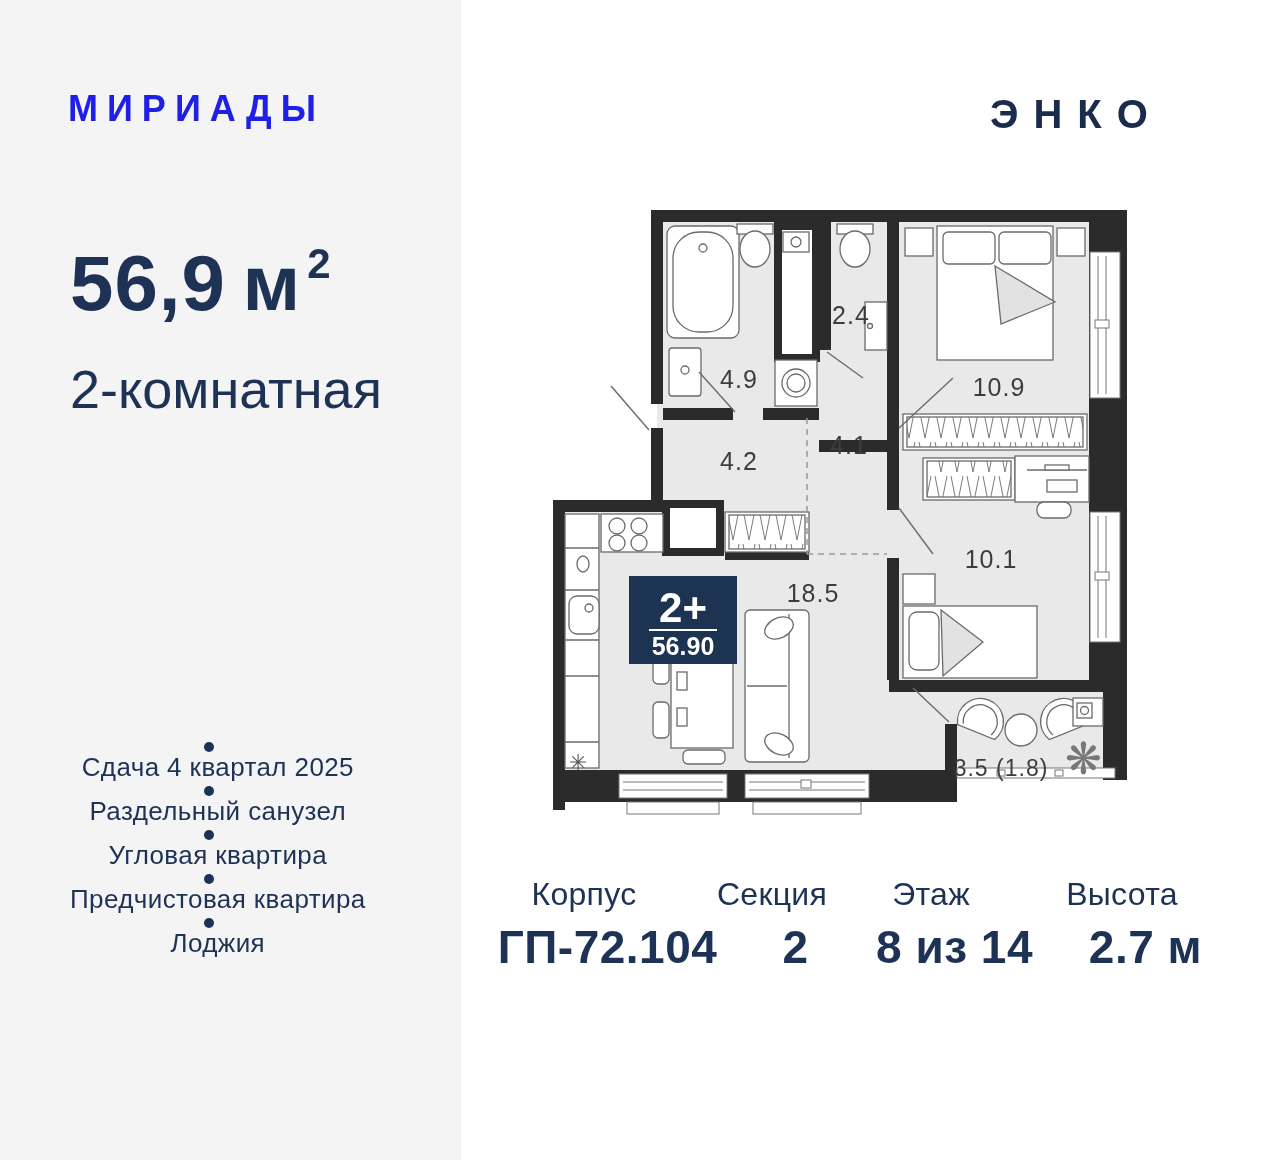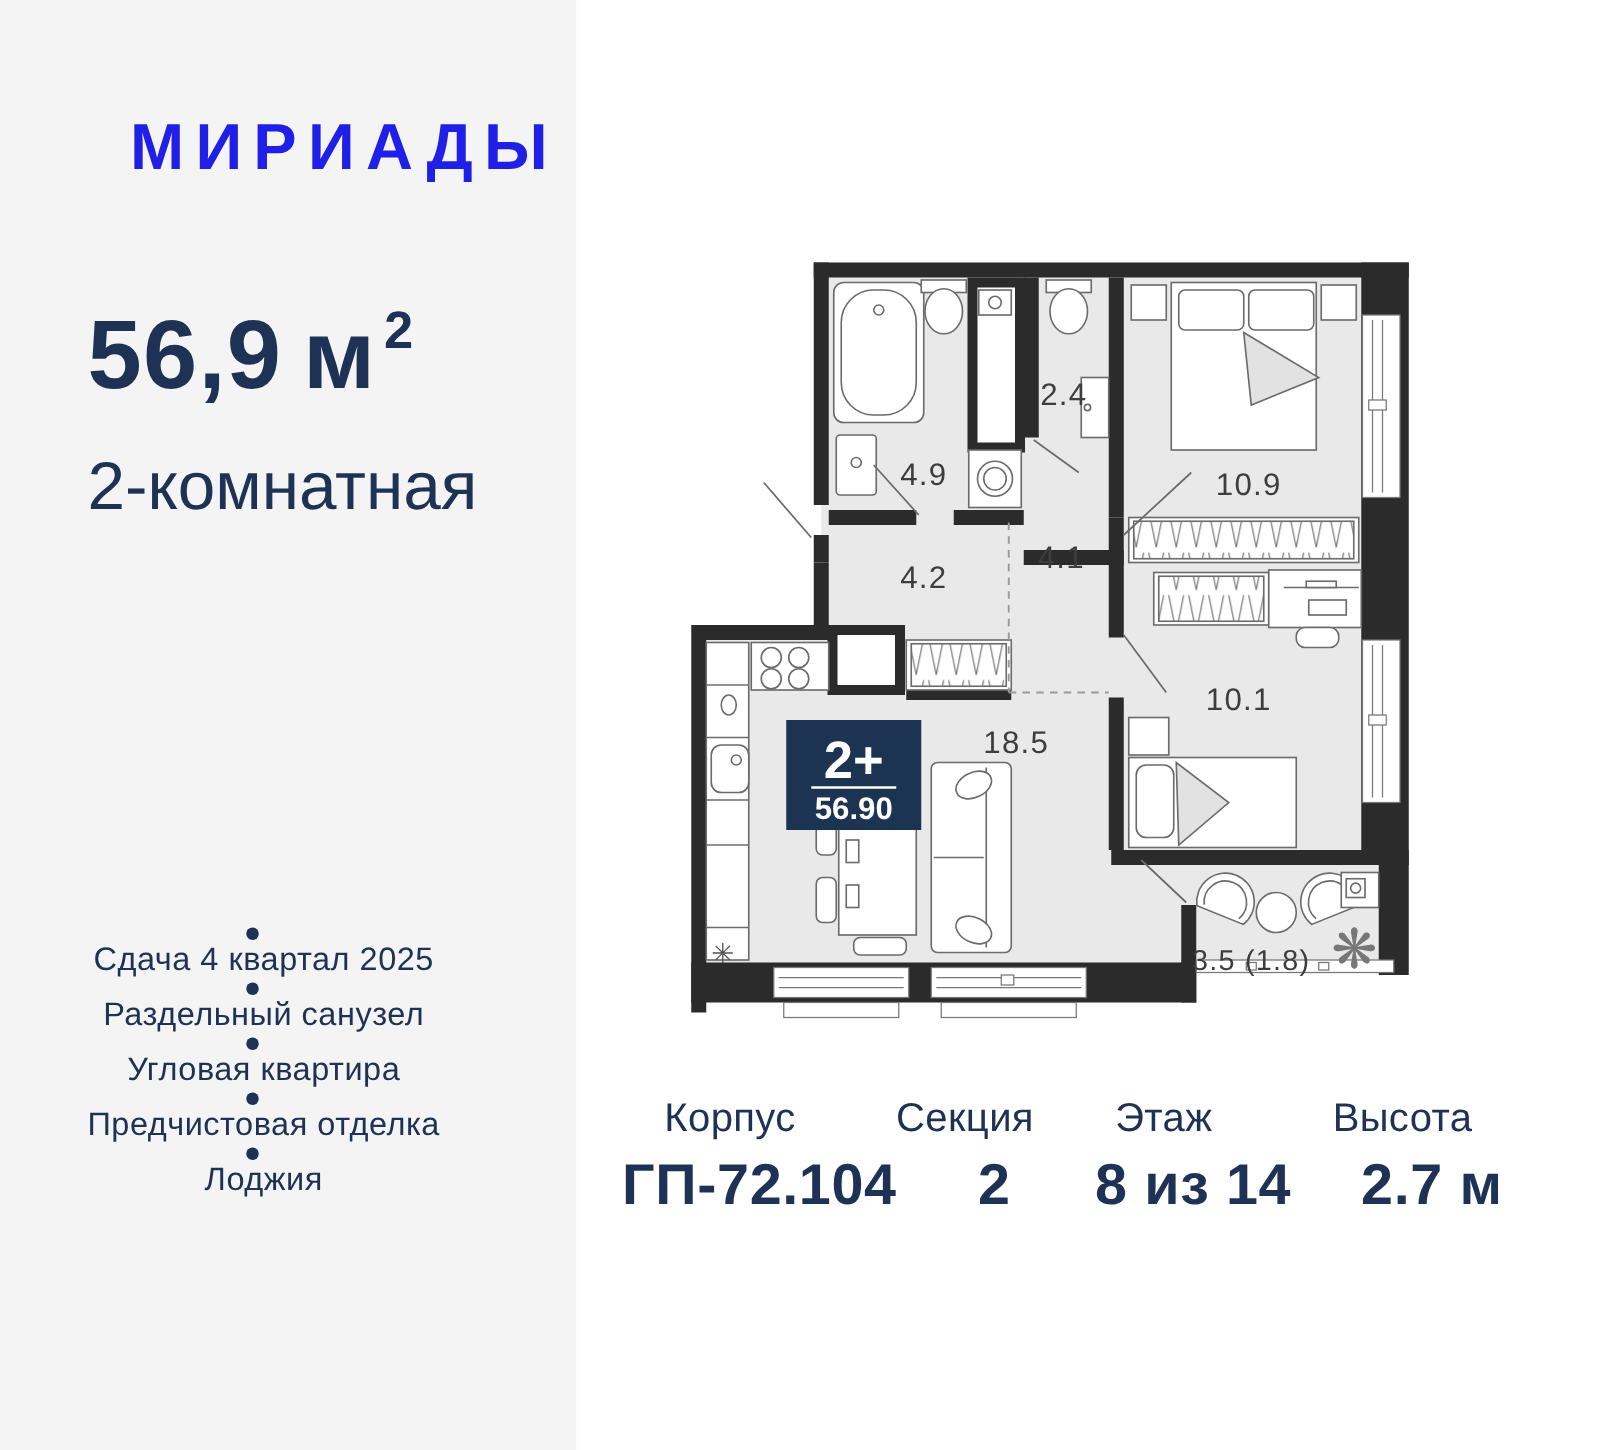--- a/index.html
+++ b/index.html
@@ -1,20 +1,20 @@
 <!DOCTYPE html>
 <html><head>
 <meta charset="utf-8">
 <style>
   html,body{margin:0;padding:0;background:#ffffff;}
   .page{position:relative;width:1280px;height:1160px;background:#ffffff;overflow:hidden;
         font-family:"Liberation Sans",sans-serif;}
   .left-panel{position:absolute;left:0;top:0;width:461px;height:1160px;background:#f4f4f4;}
-  .brand{position:absolute;left:68px;top:88px;font-size:52px;font-weight:700;
-         letter-spacing:9px;color:#1f1fe8;margin-left:36px;}
+  .brand{position:absolute;left:68px;top:88px;font-size:36px;font-weight:700;
+         letter-spacing:9px;color:#1f1fe8;}
   .developer{position:absolute;left:990px;top:92px;font-size:40px;font-weight:700;
          letter-spacing:15px;color:#1b2b4d;}
   .area-line{position:absolute;left:70px;top:238px;color:#1d3254;font-weight:600;
          font-size:78px;letter-spacing:1px;white-space:nowrap;}
   .area-line .sup{font-size:42px;position:relative;top:-32px;margin-left:6px;}
   .room-type{position:absolute;left:70px;top:358px;color:#1d3254;font-weight:500;font-size:54px;}
   .features{position:absolute;left:70px;top:742px;list-style:none;margin:0;padding:0;}
   .features li{display:flex;align-items:center;height:44px;color:#1d3254;
          font-size:26px;font-weight:500;letter-spacing:.4px;flex-direction:column;}
   .features .dot{width:10px;height:10px;border-radius:50%;background:#1d3254;
@@ -29,41 +29,42 @@
   .glyph{font-family:"DejaVu Sans",sans-serif;}
 </style>
 </head>
 <body>
 
 <div class="page">
 
   <div class="left-panel"></div>
 
   <div class="brand">МИРИАДЫ</div>
+  <div class="developer">ЭНКО</div>
 
   <div class="area-line"><span>56,9</span> <span>м</span><span class="sup">2</span></div>
 
   <div class="room-type">2-комнатная</div>
 
   <ul class="features">
     <li>
         <span class="dot"></span>
         <span>Сдача 4 квартал 2025</span>
       </li>
     <li>
         <span class="dot"></span>
         <span>Раздельный санузел</span>
       </li>
     <li>
         <span class="dot"></span>
         <span>Угловая квартира</span>
       </li>
     <li>
         <span class="dot"></span>
-        <span>Предчистовая отделка</span>
+        <span>Предчистовая квартира</span>
       </li>
     <li>
         <span class="dot"></span>
         <span>Лоджия</span>
       </li>
   </ul>
 
   <div class="plan-wrap">
   <svg width="592" height="620" viewBox="0 0 592 620">
     <defs>

